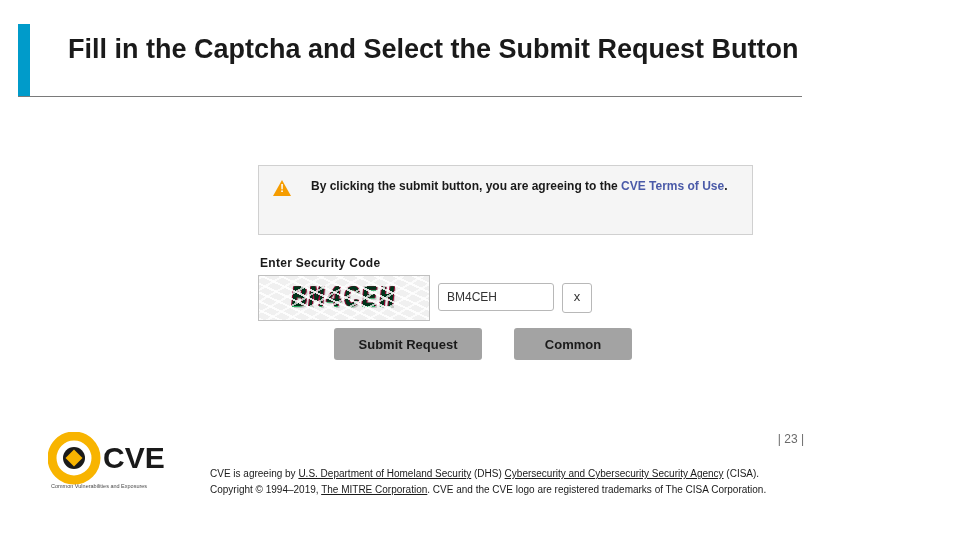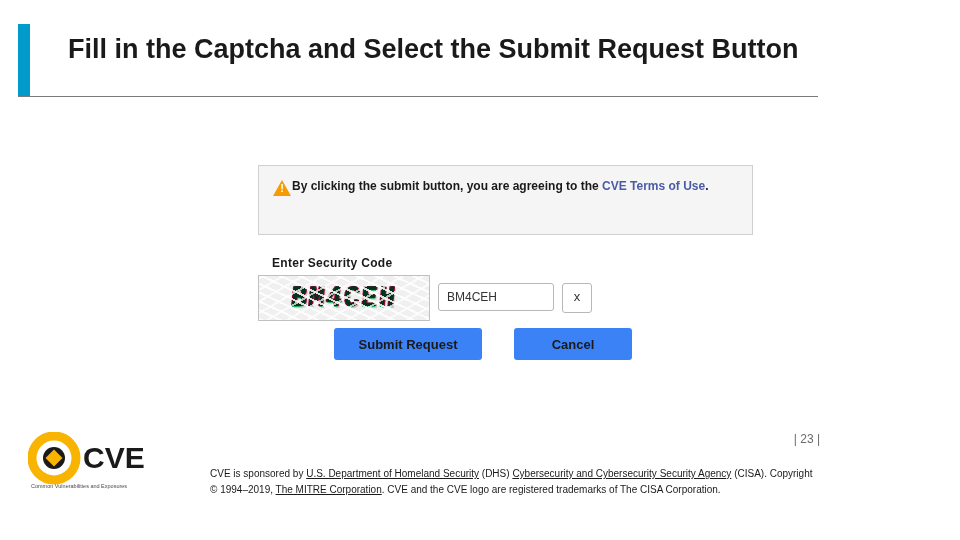--- a/index.html
+++ b/index.html
@@ -1,34 +1,34 @@
 <!DOCTYPE html>
 <html><head>
 <meta charset="utf-8">
 <style>
   html,body{margin:0;padding:0;width:960px;height:540px;font-family:Arial,Helvetica,sans-serif;background:#fff;color:#000;}
-  .slide{position:relative;width:820px;height:540px;overflow:hidden;padding-left:16px;}
+  .slide{position:relative;width:820px;height:540px;overflow:hidden;}
   .accent-bar{position:absolute;left:18px;top:24px;width:12px;height:72px;background:#009bca;}
   .title{position:absolute;left:68px;top:34px;font-size:27px;font-weight:700;color:#1a1a1a;}
   .hr{position:absolute;left:18px;right:18px;top:96px;height:0;border-top:1px solid #7a7a7a;}
-  .panel{position:absolute;left:258px;top:165px;width:495px;height:70px;border:1px solid #d0d0d0;background:#f5f5f5;box-sizing:border-box;padding:12px 14px;display:flex;align-items:flex-start;gap:1px;}
+  .panel{position:absolute;left:258px;top:165px;width:495px;height:70px;border:1px solid #d0d0d0;background:#f5f5f5;box-sizing:border-box;padding:12px 14px;display:flex;align-items:flex-start;gap:20px;}
   .warn-icon{width:0;height:0;border-left:9px solid transparent;border-right:9px solid transparent;border-bottom:16px solid #f59c00;margin-top:2px;position:relative;flex:0 0 auto;}
   .warn-icon::after{content:"!";position:absolute;left:-3px;top:2px;width:6px;text-align:center;font-size:11px;font-weight:700;color:#fff;}
   .panel-text{font-size:12px;font-weight:700;color:#1a1a1a;line-height:1.45;}
   .panel-text .link{color:#4a5aa8;}
-  .sec-label{position:absolute;left:260px;top:256px;font-size:12px;font-weight:700;color:#1a1a1a;letter-spacing:0.3px;margin-left:12px;}
+  .sec-label{position:absolute;left:260px;top:256px;font-size:12px;font-weight:700;color:#1a1a1a;letter-spacing:0.3px;}
   .captcha-img{position:absolute;left:258px;top:275px;width:170px;height:44px;border:1px solid #c0c0c0;background:#f0f0f0;display:flex;align-items:center;justify-content:center;overflow:hidden;}
   .captcha-glyphs{font-family:"Courier New",monospace;font-size:26px;font-weight:700;letter-spacing:2px;color:#0b3b24;transform:skewX(-6deg) scaleY(1.15);text-shadow:1px 0 0 #97113b,-1px 0 0 #97113b, 0 1px 0 #3a6, 2px 2px 0 rgba(0,0,0,.18);filter:contrast(1.1);white-space:nowrap;}
   .captcha-overlay{position:absolute;inset:0;background:repeating-linear-gradient(25deg,rgba(240,240,240,.9) 0 2px,transparent 2px 8px),repeating-linear-gradient(-30deg,rgba(255,255,255,.7) 0 2px,transparent 2px 10px);mix-blend-mode:screen;}
   .captcha-input{position:absolute;left:438px;top:283px;width:116px;height:28px;border:1px solid #b8b8b8;border-radius:3px;background:#fff;font-size:12px;color:#333;padding:0 8px;box-sizing:border-box;}
   .clear-btn{position:absolute;left:562px;top:283px;width:28px;height:28px;border:1px solid #b8b8b8;border-radius:3px;background:#fff;font-size:13px;line-height:26px;text-align:center;color:#333;cursor:pointer;}
-  .btn{position:absolute;top:328px;height:32px;border-radius:3px;background:#3b82f6;border:none;font-size:13px;font-weight:700;color:#1a1a1a;cursor:pointer;text-align:center;line-height:32px;}
+  .btn{position:absolute;top:328px;height:32px;border-radius:3px;background:#a3a3a3;border:none;font-size:13px;font-weight:700;color:#1a1a1a;cursor:pointer;text-align:center;line-height:32px;}
   .btn.submit{left:334px;width:148px;}
   .btn.cancel{left:514px;width:118px;}
-  .logo{position:absolute;left:28px;top:432px;width:130px;height:60px;}
+  .logo{position:absolute;left:48px;top:432px;width:130px;height:60px;}
   .logo svg{width:100%;height:100%;}
   .page-num{position:absolute;right:16px;top:432px;font-size:12px;color:#6a6a6a;}
   .footer{position:absolute;left:210px;right:18px;top:466px;font-size:10px;line-height:1.55;color:#1a1a1a;}
   .footer a{color:#1a1a1a;}
 </style>
 </head>
 <body>
 <div class="slide">
 
 <div class="accent-bar"></div>
@@ -46,31 +46,31 @@
 
 <div class="captcha-img">
   <span class="captcha-glyphs">BM4CEH</span>
   <div class="captcha-overlay"></div>
 </div>
 
 <input class="captcha-input" type="text" value="BM4CEH" style="">
 <div class="clear-btn">x</div>
 
 <button class="btn submit">Submit Request</button>
-<button class="btn cancel">Cancel</button>
+<button class="btn cancel">Common</button>
 
 <div class="logo">
   <svg viewBox="0 0 130 60">
     <circle cx="26" cy="26" r="22" fill="none" stroke="#f8b400" stroke-width="9"></circle>
     <circle cx="26" cy="26" r="11" fill="#1a1a1a"></circle>
     <rect x="20" y="20" width="12" height="12" fill="#f8b400" transform="rotate(45 26 26)"></rect>
     <text x="55" y="36" font-family="Arial" font-size="30" font-weight="700" fill="#1a1a1a">CVE</text>
     <text x="3" y="56" font-family="Arial" font-size="5.5" fill="#4a4a4a">Common Vulnerabilities and Exposures</text>
   </svg>
 </div>
 
 <div class="page-num">| 23 |</div>
 
 <div class="footer">
-  <span>CVE is sponsored by </span><a href="#">U.S. Department of Homeland Security</a><span> (DHS) </span><a href="#">Cybersecurity and Cybersecurity Security Agency</a><span> (CISA). Copyright © 1994–2019, </span><a href="#">The MITRE Corporation</a><span>. CVE and the CVE logo are registered trademarks of The CISA Corporation.</span>
+  <span>CVE is agreeing by </span><a href="#">U.S. Department of Homeland Security</a><span> (DHS) </span><a href="#">Cybersecurity and Cybersecurity Security Agency</a><span> (CISA). Copyright © 1994–2019, </span><a href="#">The MITRE Corporation</a><span>. CVE and the CVE logo are registered trademarks of The CISA Corporation.</span>
 </div>
 
 </div>
 
 </body></html>

